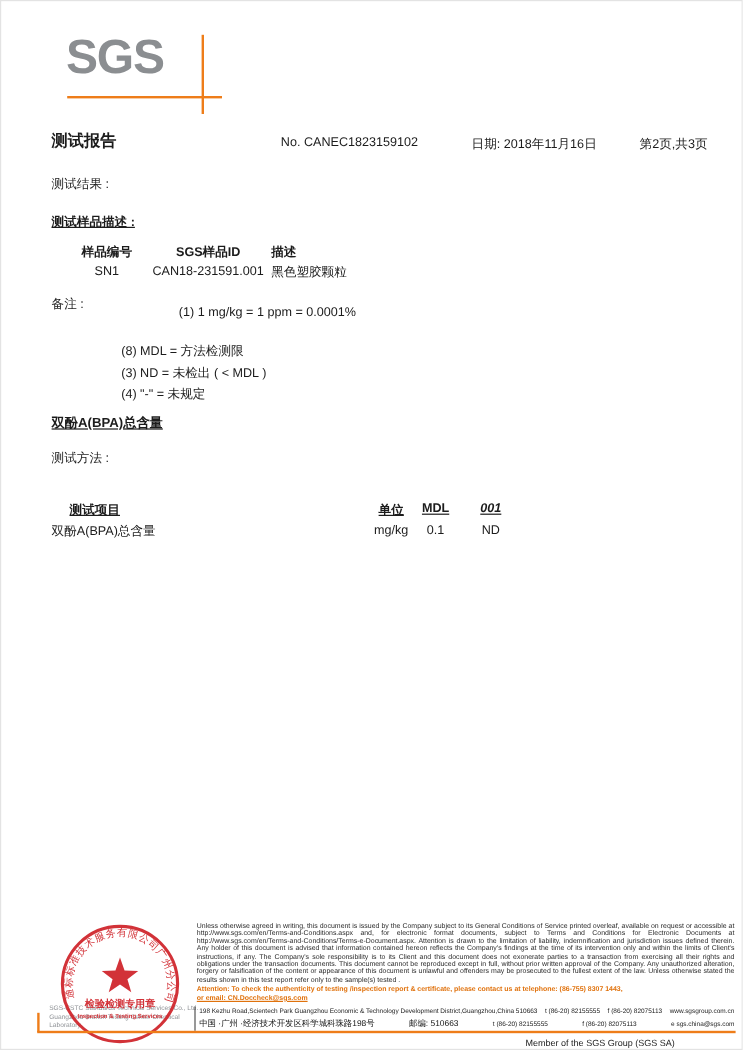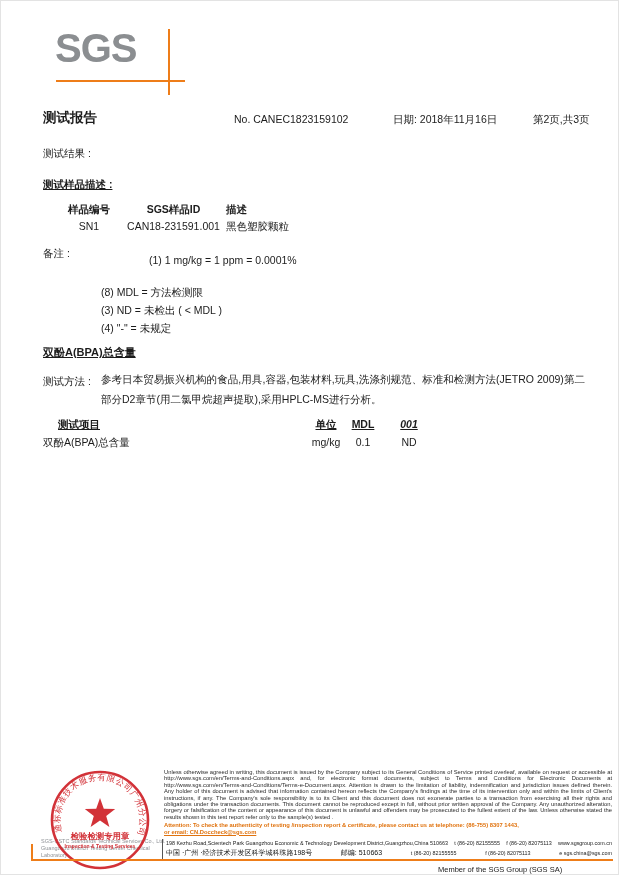--- a/index.html
+++ b/index.html
@@ -55,21 +55,20 @@
   <div class="abs txt" style="left:225px;top:219px;">黑色塑胶颗粒</div>
 
   <div class="abs txt" style="left:42px;top:246px;">备注 :</div>
   <div class="abs note-item" style="left:100px;top:253px;margin-left:48px;">(1) 1 mg/kg = 1 ppm = 0.0001%</div>
   <div class="abs note-item" style="left:100px;top:285px;">(8) MDL = 方法检测限</div>
   <div class="abs note-item" style="left:100px;top:303px;">(3) ND = 未检出 ( &lt; MDL )</div>
   <div class="abs note-item" style="left:100px;top:321px;">(4) "-" = 未规定</div>
 
   <div class="abs txt bold ul" style="left:42px;top:344px;font-size:11px;">双酚A(BPA)总含量</div>
   <div class="abs txt" style="left:42px;top:374px;">测试方法 :</div>
-  <div class="abs method" style="left:100px;top:368px;width:484px;">参考日本贸易振兴机构的食品,用具,容器,包装材料,玩具,洗涤剂规范、标准和检测方法(JETRO 2009)第二部分D2章节(用二氯甲烷超声提取),采用HPLC-MS进行分析。</div>
 
   <div class="abs txt bold ul" style="left:57px;top:417px;">测试项目</div>
   <div class="abs txt bold ul ctr" style="left:300px;top:417px;width:50px;">单位</div>
   <div class="abs txt bold ul ctr" style="left:340px;top:417px;width:44px;">MDL</div>
   <div class="abs txt bold ul it ctr" style="left:386px;top:417px;width:44px;">001</div>
 
   <div class="abs txt" style="left:42px;top:435px;">双酚A(BPA)总含量</div>
   <div class="abs txt ctr" style="left:300px;top:435px;width:50px;">mg/kg</div>
   <div class="abs txt ctr" style="left:340px;top:435px;width:44px;text-align:center;">0.1</div>
   <div class="abs txt ctr" style="left:386px;top:435px;width:44px;">ND</div>

